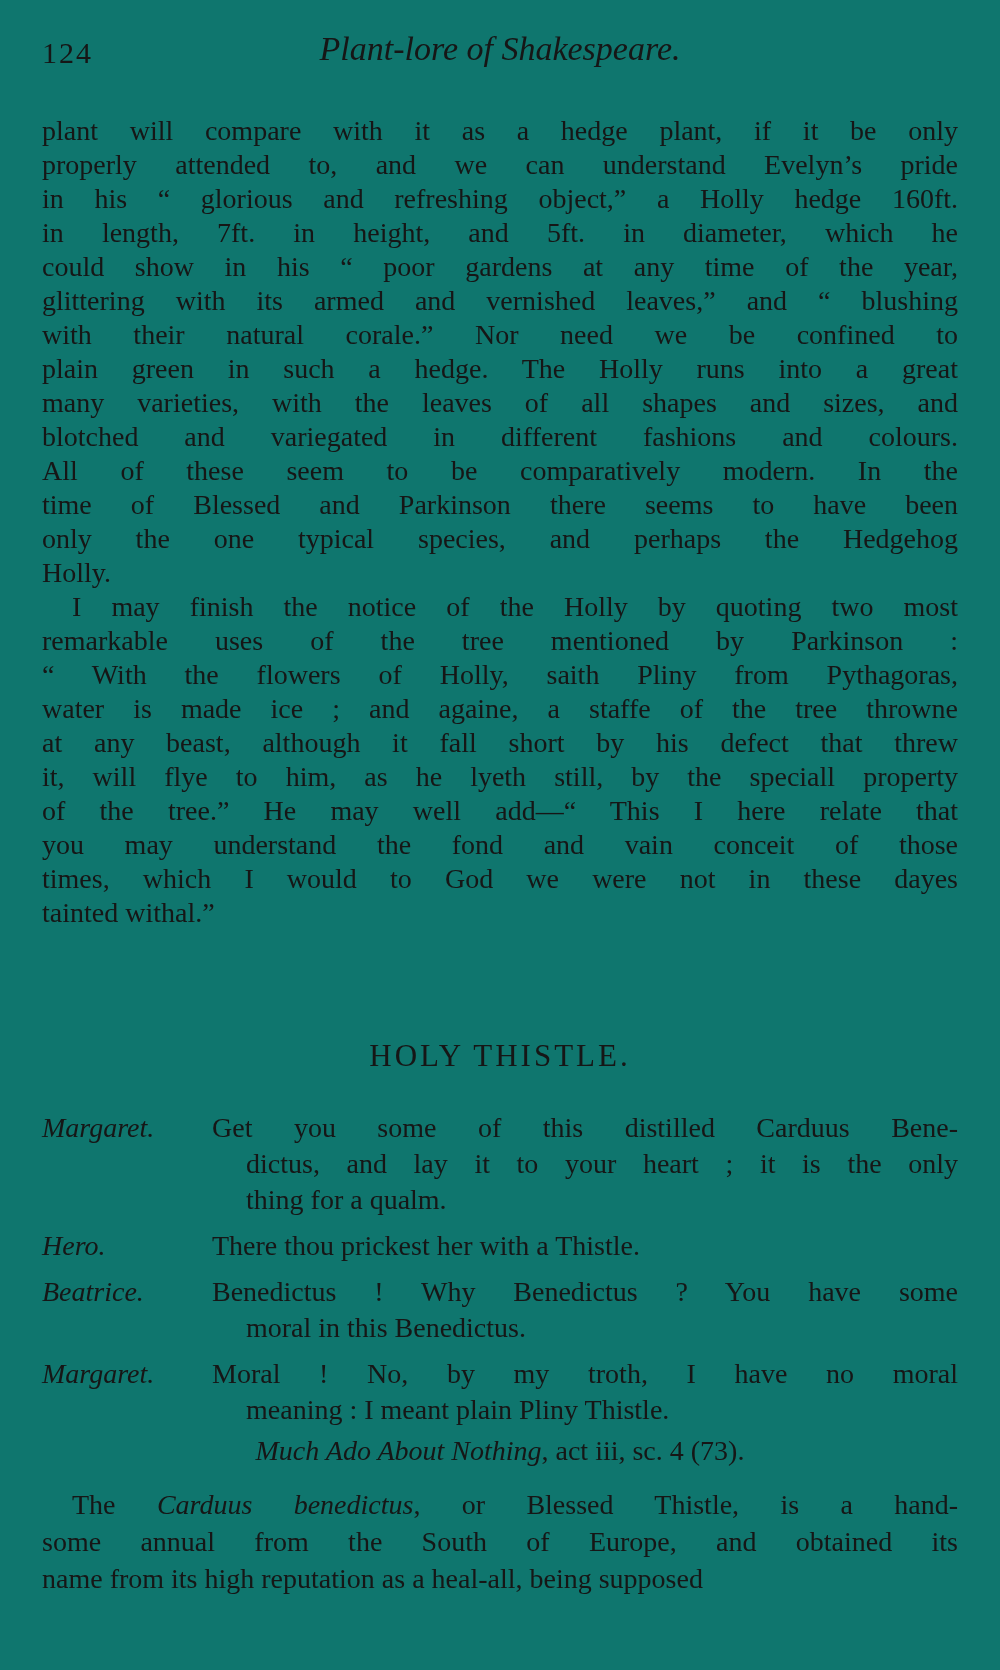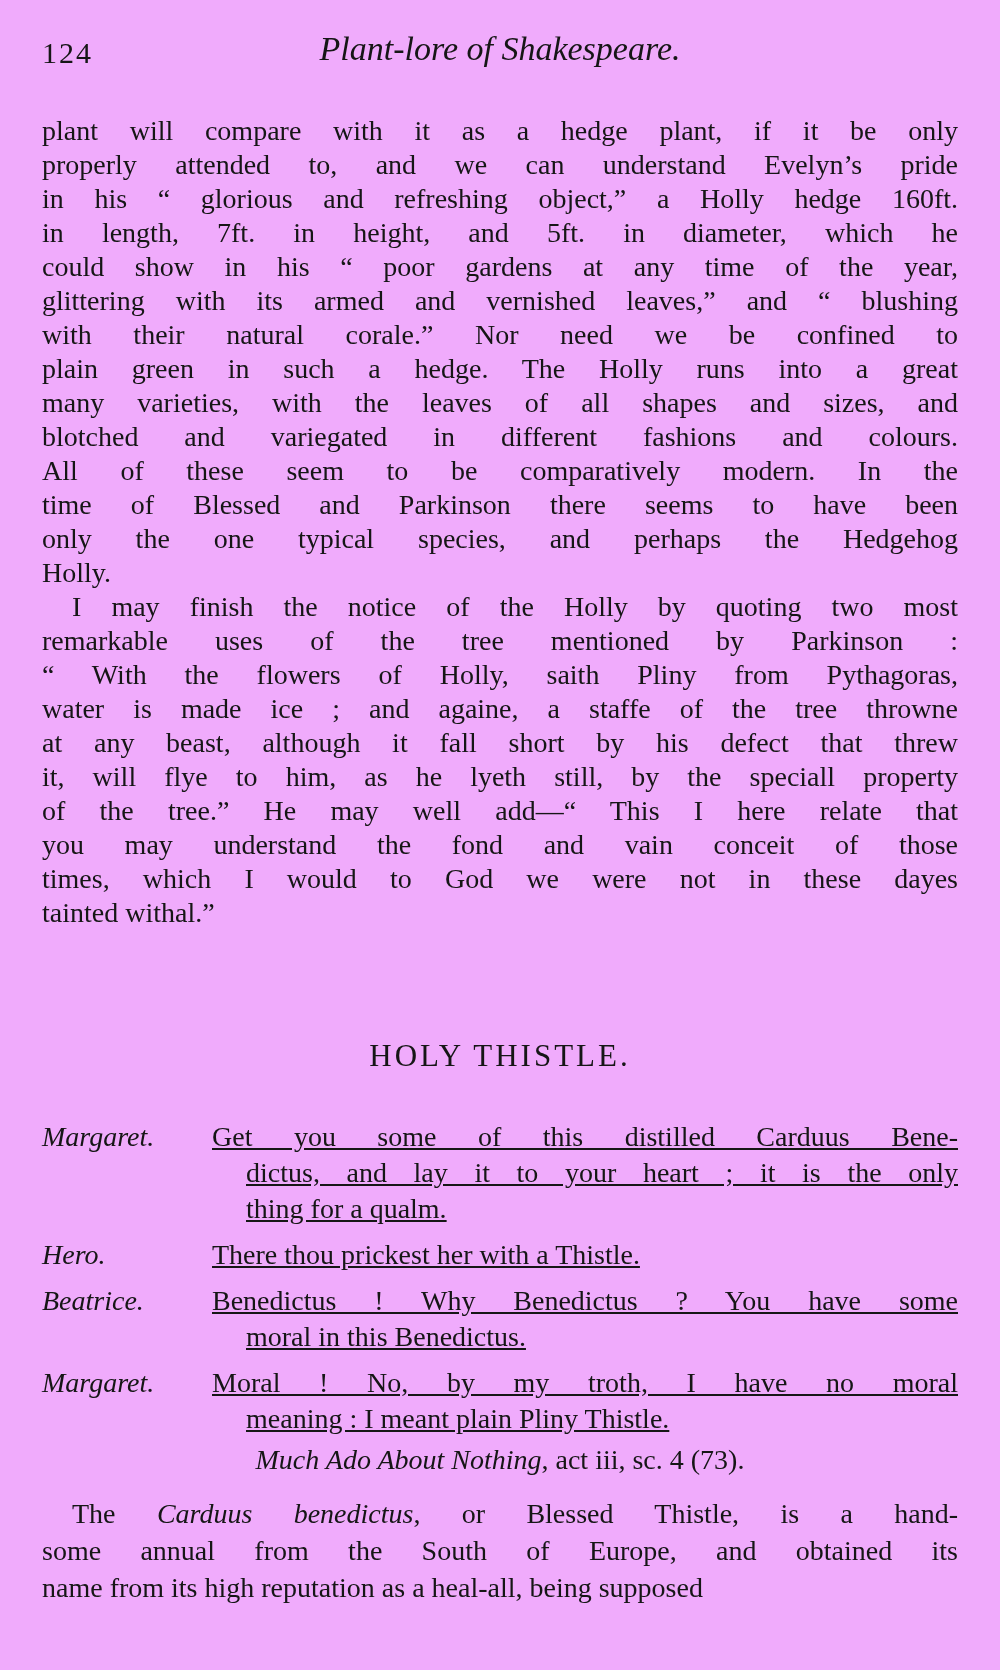--- a/index.html
+++ b/index.html
@@ -1,21 +1,21 @@
 <!DOCTYPE html>
 <html><head>
 <meta charset="utf-8">
 <style>
   html, body { margin: 0; padding: 0; background: #ffffff; }
   .page {
     position: relative;
     width: 1000px;
     height: 1670px;
     margin: 0 auto;
-    background: #f0abfc;
+    background: #0f766e;
     color: #161616;
     font-family: "Liberation Serif", "DejaVu Serif", serif;
     overflow: hidden;
     box-sizing: border-box;
     padding: 30px 42px 0 42px;
   }
 
   
   .running-head {
     position: relative;
@@ -51,30 +51,30 @@
 
   
   .section-heading {
     margin-top: 108px;
     text-align: center;
     font-size: 31px;
     letter-spacing: 3px;
   }
 
   
-  .dialogue { margin-top: 45px; font-size: 28px; }
+  .dialogue { margin-top: 36px; font-size: 28px; }
   .d-entry { display: flex; margin-top: 10px; }
   .d-entry:first-child { margin-top: 0; }
   .d-speaker {
     width: 170px;
     flex: 0 0 170px;
     font-style: italic;
     line-height: 36px;
   }
-  .d-text { flex: 1; text-decoration: underline; }
+  .d-text { flex: 1; }
   .d-line {
     line-height: 36px;
     height: 36px;
     text-align: justify;
     text-align-last: justify;
   }
   .d-line.cont { padding-left: 34px; }
   .d-line.last { text-align-last: auto; }
 
   .citation {

